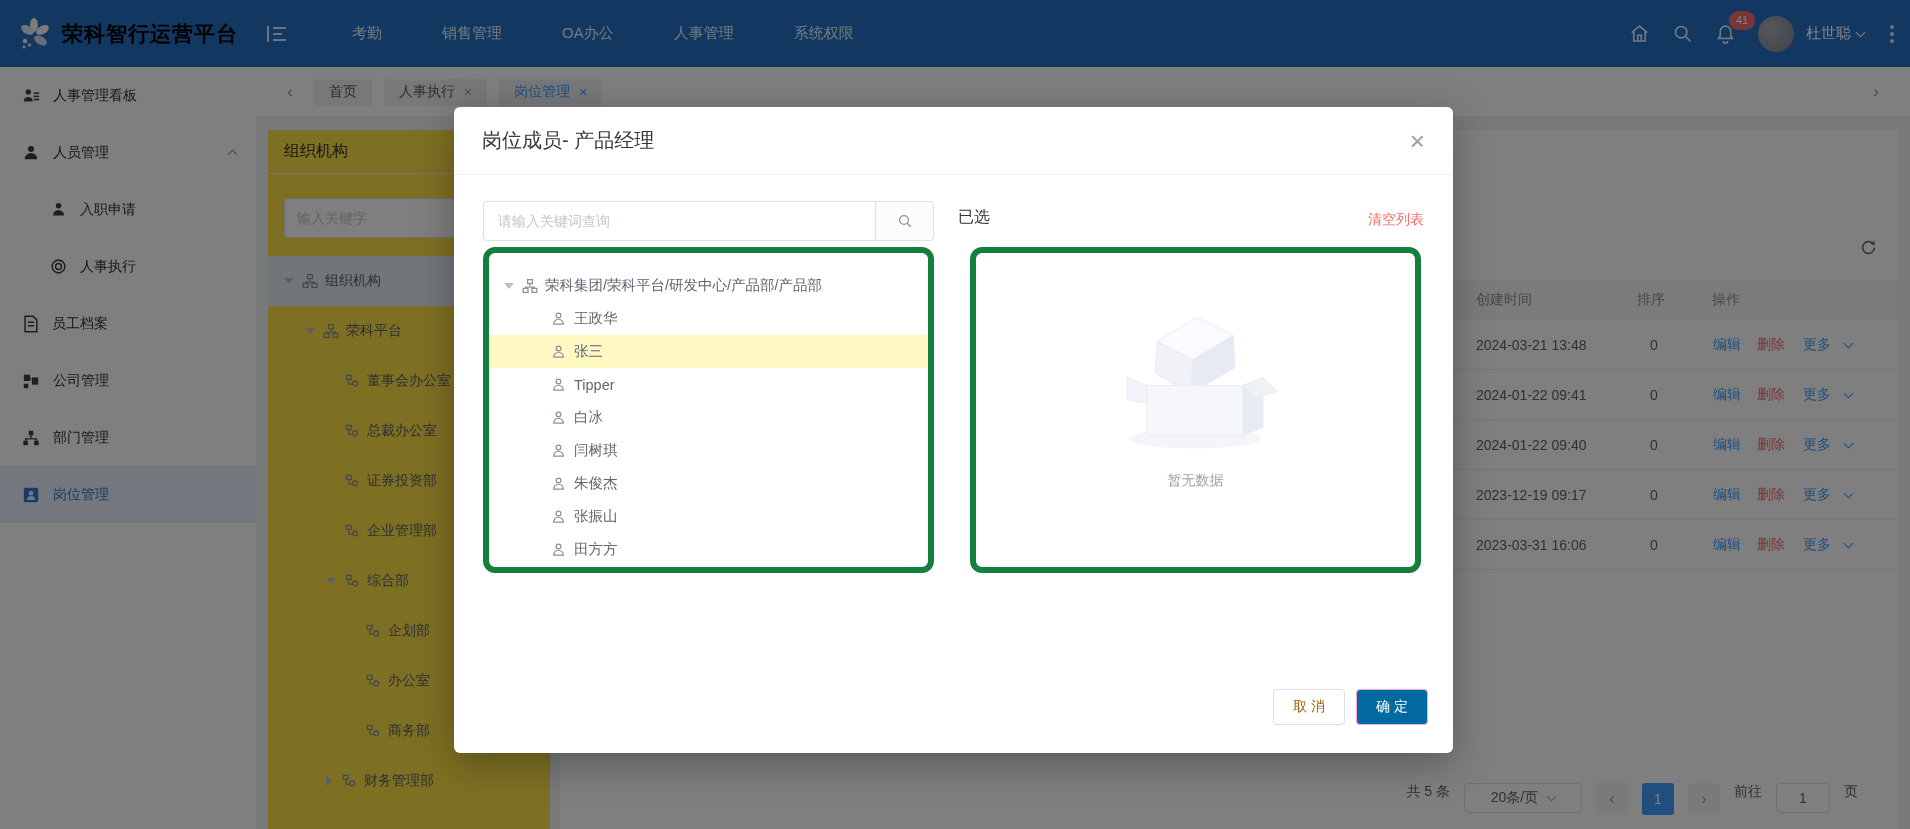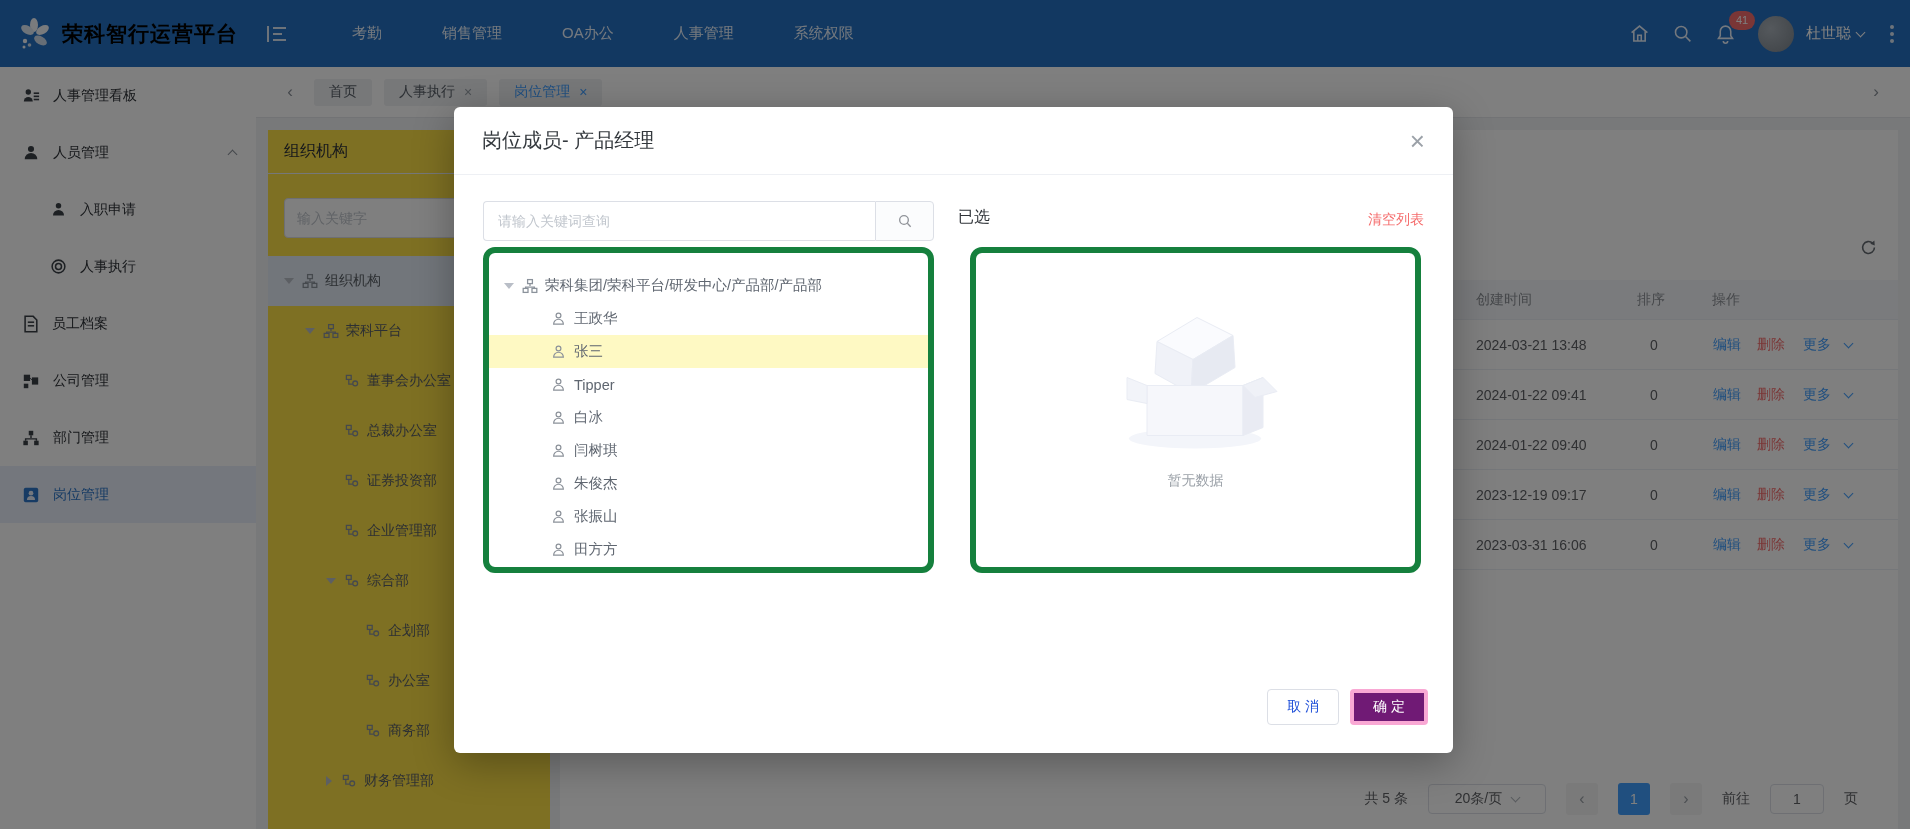--- a/index.html
+++ b/index.html
@@ -58,21 +58,21 @@
   .tbl{position:absolute;left:0;right:0;top:150px}
   .thead{position:relative;height:40px;background:#f5f7fa;border-bottom:1px solid #ebeef5}
   .th{position:absolute;top:0;height:40px;display:flex;align-items:center;font-size:14px;color:#8c9096}
   .trowline{position:relative;height:50px;border-bottom:1px solid #ebeef5;background:#fff}
   .td{position:absolute;top:0;height:50px;display:flex;align-items:center;font-size:14px;color:#606266}
   .lnk{color:#409eff;cursor:pointer}
   .lnk.del{color:#f56c6c}
   .chev{display:inline-block;width:7px;height:7px;border-right:1.6px solid currentColor;border-bottom:1.6px solid currentColor}
   .chev.down{transform:rotate(45deg);margin-top:-3px}
   .chev.up{transform:rotate(-135deg);margin-top:3px}
-  .pager{position:absolute;right:40px;bottom:14px;height:32px;display:flex;align-items:center;gap:20px;font-size:14px;color:#606266}
+  .pager{position:absolute;right:40px;bottom:14px;height:32px;display:flex;align-items:flex-start;gap:14px;font-size:14px;color:#606266}
   .psel{width:118px;height:30px;border:1px solid #dcdfe6;border-radius:4px;display:flex;align-items:center;justify-content:center;gap:10px;color:#606266;cursor:pointer}
   .psel .chev{color:#b0b5bc}
   .pbtn{width:32px;height:32px;background:#f4f4f5;border-radius:3px;display:flex;align-items:center;justify-content:center;color:#9aa0a6;font-size:16px;cursor:pointer}
   .pcur{width:32px;height:32px;background:#409eff;border-radius:3px;display:flex;align-items:center;justify-content:center;color:#fff;cursor:pointer}
   .goto-input{width:54px;height:30px;border:1px solid #dcdfe6;border-radius:4px;text-align:center;font-size:14px;color:#606266;outline:none}
 
   
   .overlay{position:absolute;inset:0;background:rgba(0,0,0,0.5);z-index:40}
   .dialog{position:absolute;left:454px;top:107px;width:999px;height:646px;background:#fff;border-radius:6px;box-shadow:0 10px 40px rgba(0,0,0,.3);z-index:50}
   .m-head{height:68px;padding:0 28px;display:flex;align-items:center;justify-content:space-between;border-bottom:1px solid #eef0f4}
@@ -89,22 +89,22 @@
   .m-tree{padding-top:16px}
   .m-row{height:33px;display:flex;align-items:center;font-size:14.5px;color:#5f6670;cursor:pointer;white-space:nowrap}
   .m-row.root{padding-left:15px}
   .m-row.member{padding-left:62px}
   .m-row.sel{background:#fef9c3}
   .picon{display:flex;color:#8b9199;margin-right:8px}
   .empty{position:absolute;left:0;right:0;top:50px;display:flex;flex-direction:column;align-items:center}
   .empty-text{margin-top:14px;font-size:14px;color:#9ba1a8}
   .m-foot{position:absolute;left:0;right:0;bottom:0;height:64px;display:flex;align-items:flex-start;justify-content:flex-end;gap:11px;padding-right:25px}
   .btn{height:36px;padding:0 19px;border-radius:4px;font-size:14px;display:flex;align-items:center;cursor:pointer}
-  .btn.plain{background:#fff;border:1px solid #dcdfe6;color:#1d4ed8}
-  .btn.primary{background:#701a75;border:4px solid #f9a8d4;color:#fff}
+  .btn.plain{background:#fff;border:1px solid #dcdfe6;color:#a16207}
+  .btn.primary{background:#0369a1;border:1px solid #f9a8d4;color:#fff}
 </style>
 </head>
 <body>
 
 <div class="screen">
 
   <header class="navbar">
     <svg width="36" height="36" viewBox="0 0 36 36">
       <g fill="#f2f6fb">
         <ellipse cx="18" cy="9" rx="4" ry="7"></ellipse>

